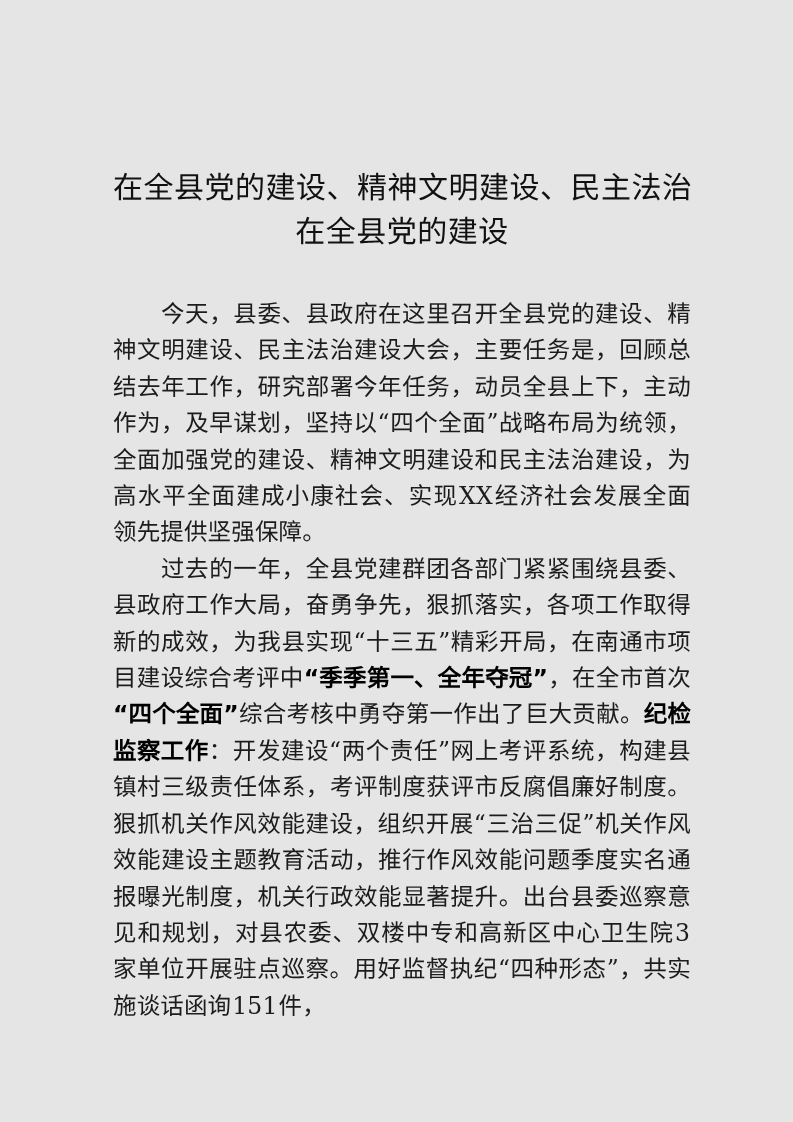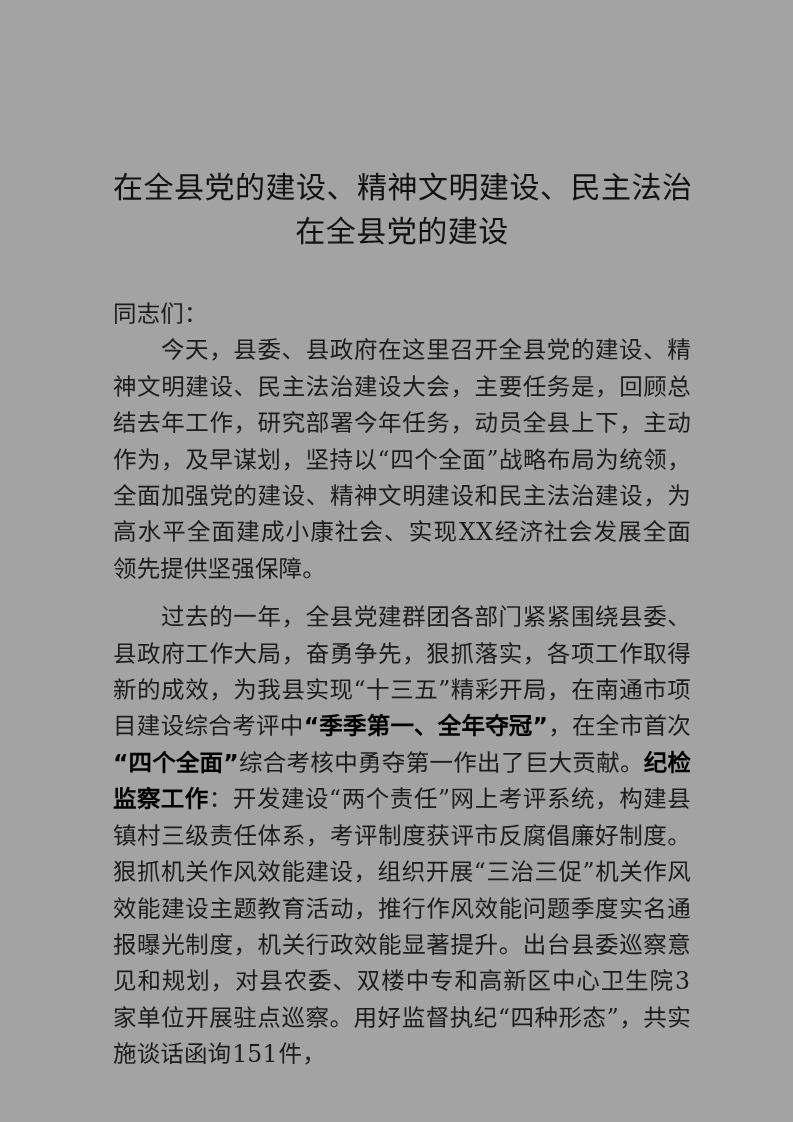--- a/index.html
+++ b/index.html
@@ -59,49 +59,48 @@
   .para {
     margin: 0;
     text-align: justify;
     text-justify: inter-ideograph;
     text-indent: 0;
   }
   .para.indent {
     text-indent: 48px;
   }
   .para + .para {
-    margin-top: 12px;
+    margin-top: 0;
   }
 
   
   .para { text-align-last: auto; }
 
   b, .bold {
     font-family: "DejaVu Sans", "Liberation Sans", sans-serif;
     font-weight: 700;
     letter-spacing: 0;
     color: #000000;
   }
 
   .lat {
     font-family: "DejaVu Serif", "Liberation Serif", serif;
     padding: 0 1px;
   }
 </style>
 </head>
 <body>
 
-<div class="page" style="width: 793px; height: 1122px; background: #a3a3a3;">
+<div class="page" style="width: 793px; height: 1122px; background: #e5e5e5;">
 
   <h1 class="doc-title">
     <span class="tline">在全县党的建设、精神文明建设、民主法治</span>
     <span class="tline">在全县党的建设</span>
   </h1>
 
   <div class="body-block">
-    <p class="para">同志们：</p>
     <div>
         <p class="para indent"><span>今天，县委、县政府在这里召开全县党的建设、精神文明建设、民主法治建设大会，主要任务是，回顾总结去年工作，研究部署今年任务，动员全县上下，主动作为，及早谋划，坚持以“四个全面”战略布局为统领，全面加强党的建设、精神文明建设和民主法治建设，为高水平全面建成小康社会、实现</span><span class="lat">XX</span><span>经济社会发展全面领先提供坚强保障。</span></p>
         <p class="para indent"><span>过去的一年，全县党建群团各部门紧紧围绕县委、县政府工作大局，奋勇争先，狠抓落实，各项工作取得新的成效，为我县实现“十三五”精彩开局，在南通市项目建设综合考评中</span><span class="bold">“季季第一、全年夺冠”</span><span>，在全市首次</span><span class="bold">“四个全面”</span><span>综合考核中勇夺第一作出了巨大贡献。</span><span class="bold">纪检监察工作</span><span>：开发建设“两个责任”网上考评系统，构建县镇村三级责任体系，考评制度获评市反腐倡廉好制度。狠抓机关作风效能建设，组织开展“三治三促”机关作风效能建设主题教育活动，推行作风效能问题季度实名通报曝光制度，机关行政效能显著提升。出台县委巡察意见和规划，对县农委、双楼中专和高新区中心卫生院</span><span class="lat">3</span><span>家单位开展驻点巡察。用好监督执纪“四种形态”，共实施谈话函询</span><span class="lat">151</span><span>件，</span></p>
       </div>
   </div>
 
 </div>
 
 </body></html>

